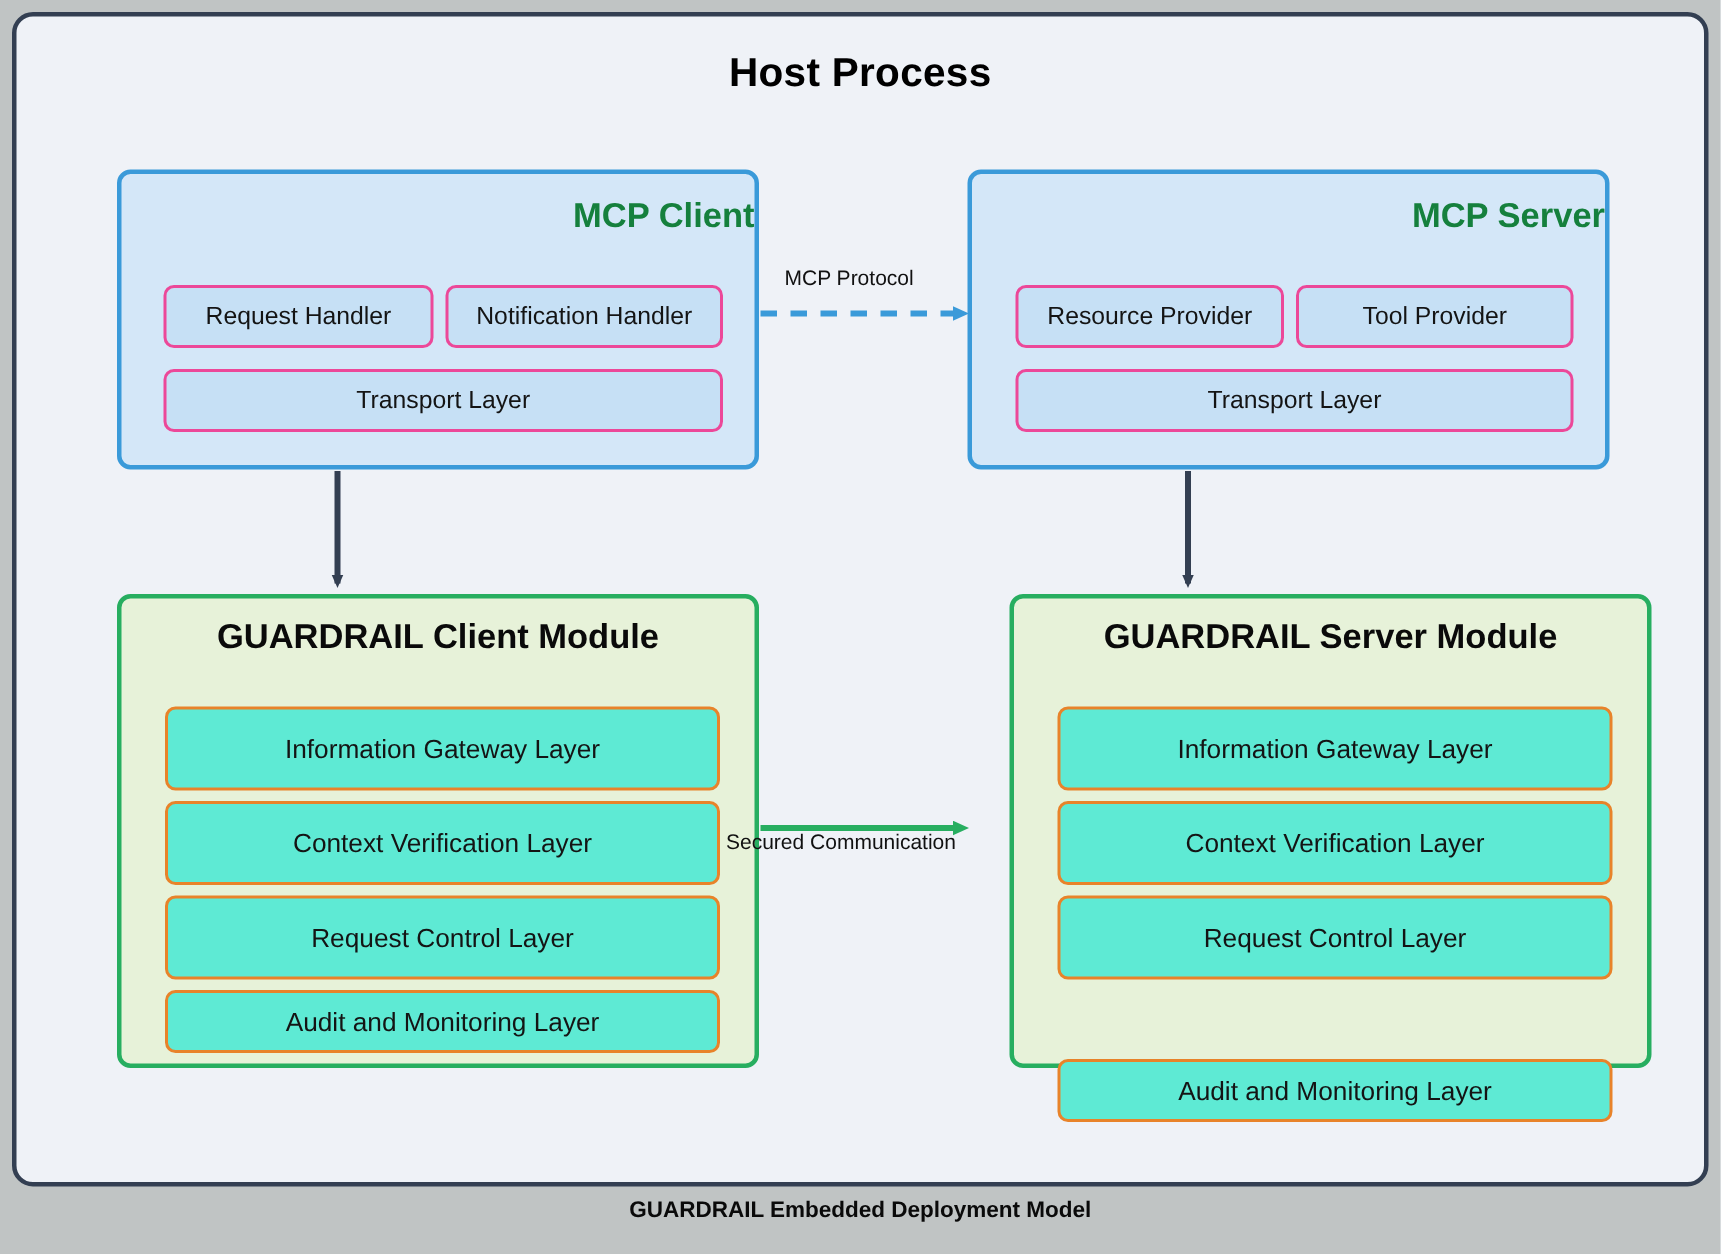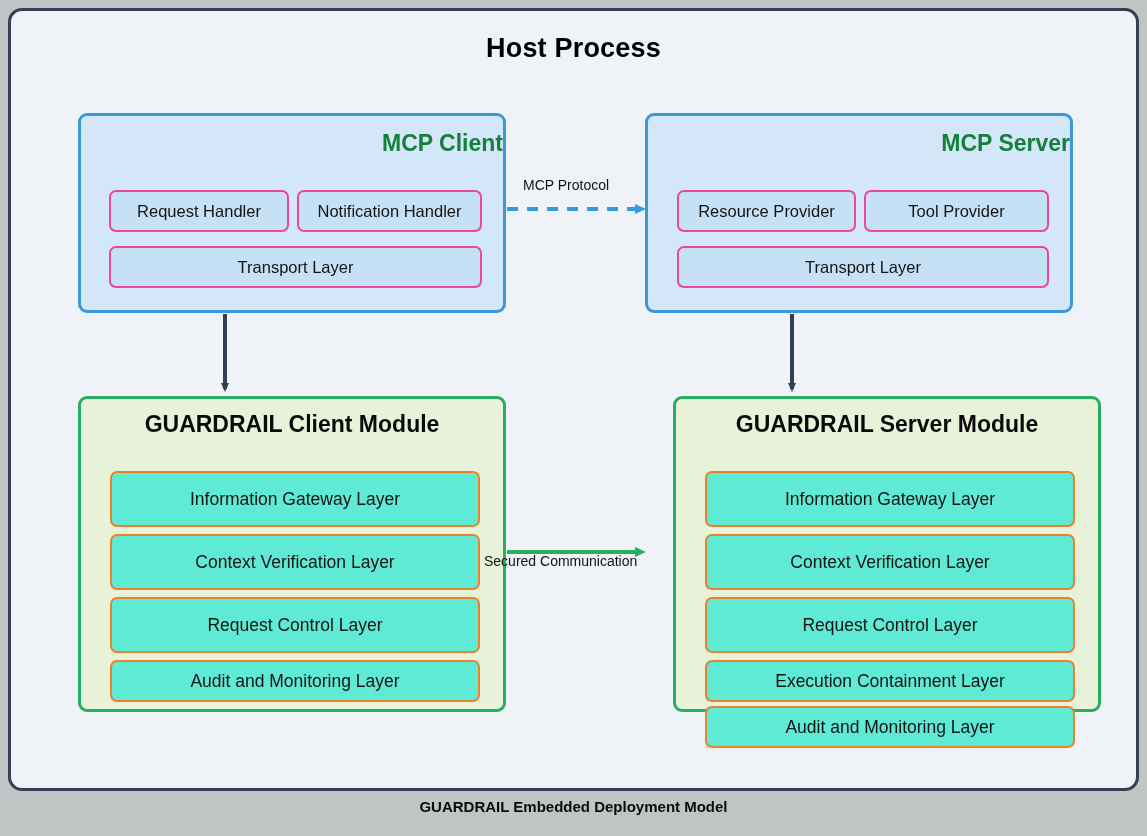--- a/index.html
+++ b/index.html
@@ -157,21 +157,20 @@
     <div class="layer-box" style="left:29px; top:135px; width:370px; height:56px;">Context Verification Layer</div>
     <div class="layer-box" style="left:29px; top:198px; width:370px; height:56px;">Request Control Layer</div>
     <div class="layer-box" style="left:29px; top:261px; width:370px; height:42px;">Audit and Monitoring Layer</div>
   </div>
 
   <div class="gr-box" style="left:634px; top:385px; width:428px; height:316px;margin-left:28px;">
     <div class="gr-title">GUARDRAIL Server Module</div>
     <div class="layer-box" style="left:29px; top:72px; width:370px; height:56px;">Information Gateway Layer</div>
     <div class="layer-box" style="left:29px; top:135px; width:370px; height:56px;">Context Verification Layer</div>
     <div class="layer-box" style="left:29px; top:198px; width:370px; height:56px;">Request Control Layer</div>
-    <div class="layer-box" style="left:29px; top:261px; width:370px; height:42px;">Execution Containment Layer</div>
     <div class="layer-box" style="left:29px; top:307px; width:370px; height:42px;">Audit and Monitoring Layer</div>
   </div>
 
   <svg class="connectors" viewBox="0 0 1131 783">
     <defs>
       <marker id="arrow-dark" markerWidth="10" markerHeight="10" refX="6" refY="4" orient="auto" markerUnits="userSpaceOnUse">
         <path d="M0,0 L9,4 L0,8 z" fill="#333f52"></path>
       </marker>
       <marker id="arrow-blue" markerWidth="12" markerHeight="12" refX="2" refY="5" orient="auto" markerUnits="userSpaceOnUse">
         <path d="M0,0 L11,5 L0,10 z" fill="#3a9ad9"></path>

